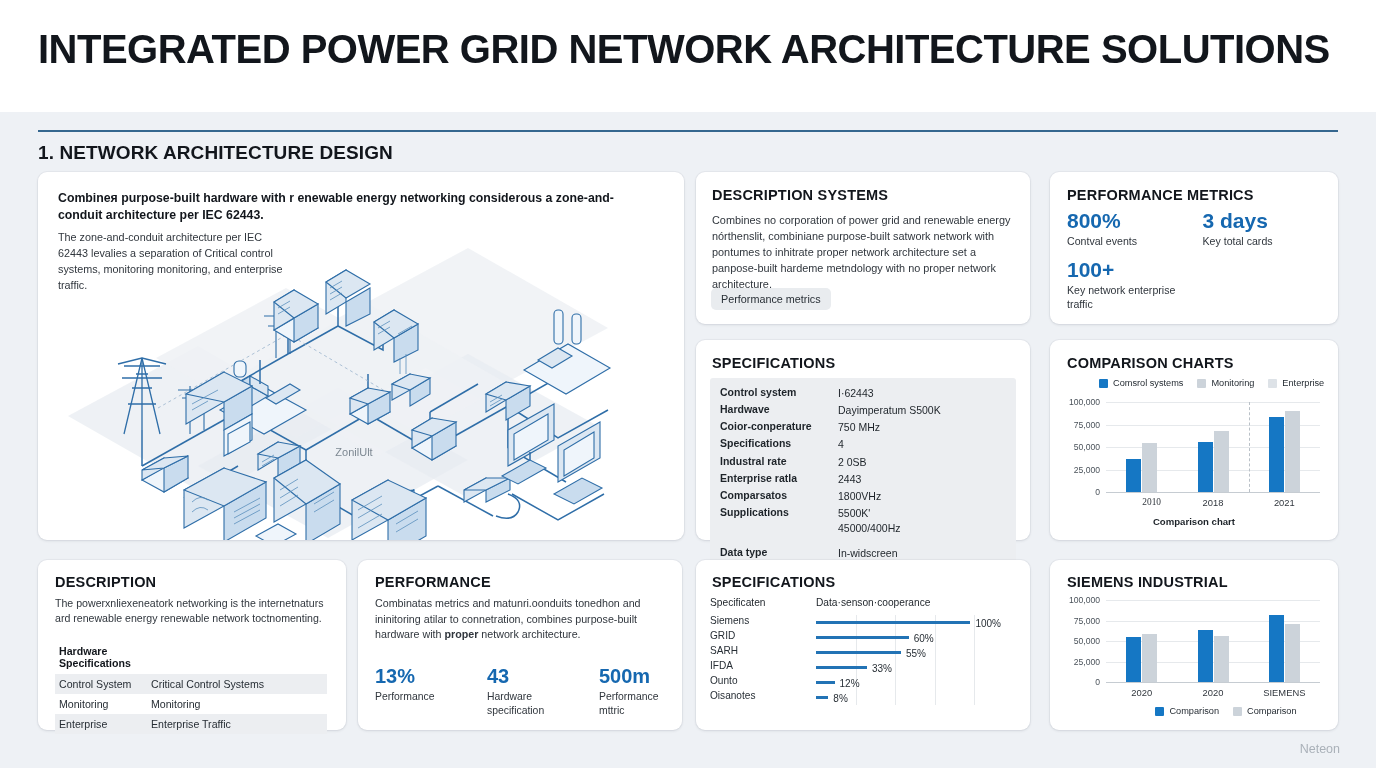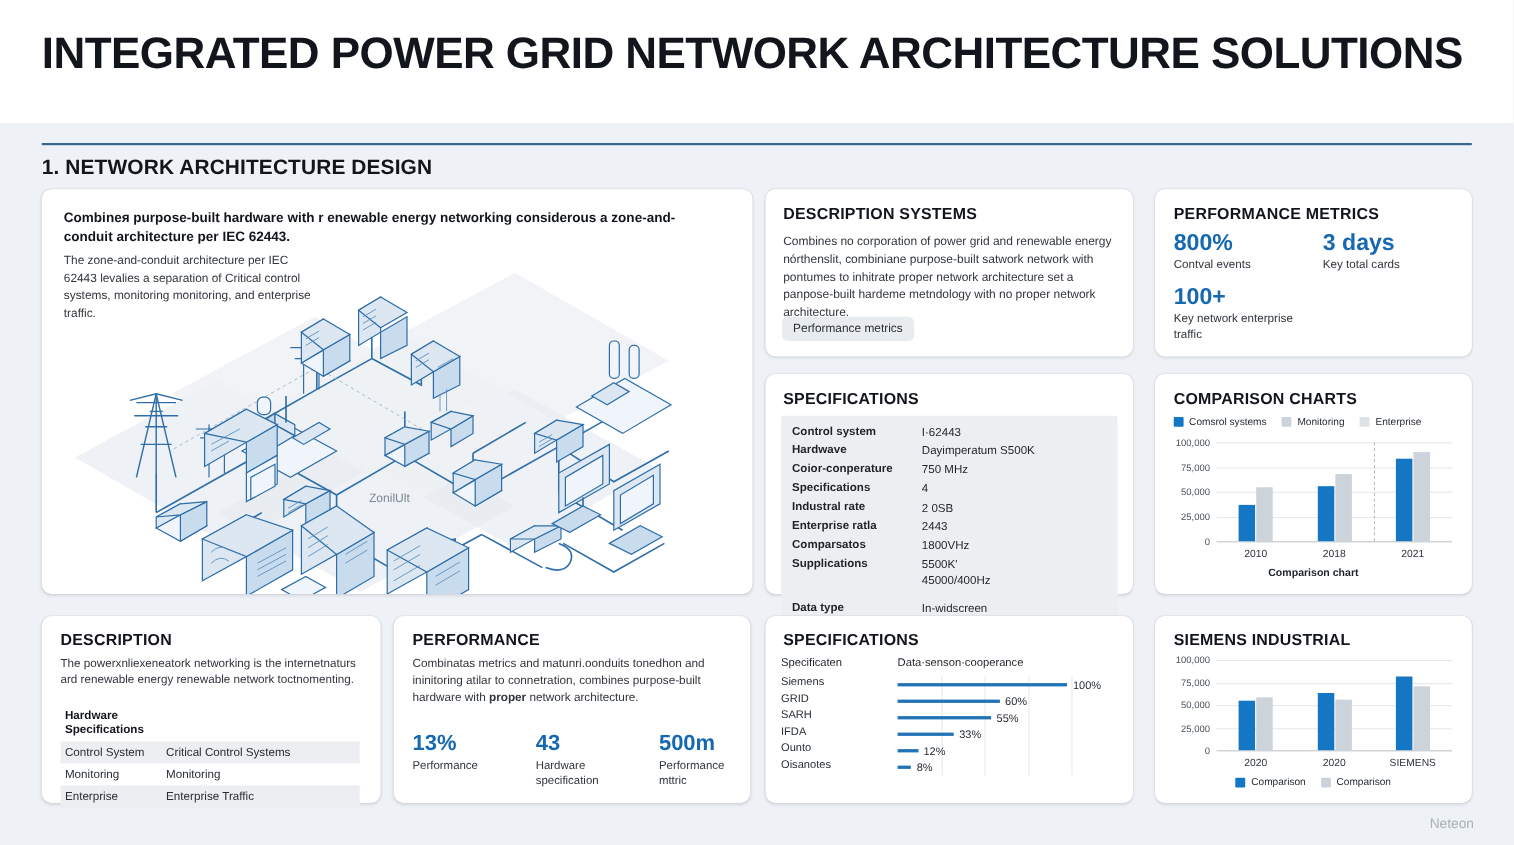--- a/index.html
+++ b/index.html
@@ -90,21 +90,21 @@
     padding: 6px 0 6px 0;
   }
   .spec-row { display: flex; padding: 1.5px 0; }
   .spec-k { width: 128px; padding-left: 10px; font-size: 10.5px; color: #1d2329; font-weight: 600; }
   .spec-v { flex: 1; font-size: 10.5px; color: #1d2329; line-height: 1.36; }
   .spec-gap { height: 8px; }
 
   
   #cmp-card { left: 1050px; top: 340px; width: 288px; height: 200px; }
   #cmp-card .card-title { left: 17px; top: 15px; }
-  .legend { position: absolute; display: flex; gap: 14px; align-items: center; }
+  .legend { position: absolute; display: flex; gap: 14px; align-items: center; margin-left: 32px; }
   .legend-item { display: flex; align-items: center; gap: 5px; }
   .legend-sw { width: 9px; height: 9px; border-radius: 1px; }
   .legend-tx { font-size: 9.2px; color: #262d34; white-space: nowrap; }
   .chartbox { position: absolute; }
   .axis-lbl { position: absolute; font-size: 8.6px; color: #4a525a; text-align: right; }
   .gridline { position: absolute; height: 1px; background: #e6e9ec; }
   .baseline { position: absolute; height: 1px; background: #c6ccd2; }
   .bar { position: absolute; bottom: 0; }
   .xtick { position: absolute; font-size: 9.4px; color: #30363d; text-align: center; }
   .chart-cap { position: absolute; font-size: 9.6px; color: #1d2329; font-weight: 600; text-align: center; width: 100%; }
@@ -491,21 +491,21 @@
         <div class="gridline" style="left: 42px; top: 49px; width: 214px;"></div>
         <div class="axis-lbl" style="left: 0px; width: 36px; top: 44px;">50,000</div>
         <div class="gridline" style="left: 42px; top: 26.5px; width: 214px;"></div>
         <div class="axis-lbl" style="left: 0px; width: 36px; top: 21.5px;">75,000</div>
         <div class="gridline" style="left: 42px; top: 4px; width: 214px;"></div>
         <div class="axis-lbl" style="left: 0px; width: 36px; top: -1px;">100,000</div>
         <div class="baseline" style="left: 42px; top: 94px; width: 214px;"></div>
         <div class="vdash" style="left: 184.667px; top: 4px; height: 90px;"></div>
         <div class="bar" style="left: 62.1667px; width: 15px; height: 32.85px; top: 61.15px; background: rgb(21, 119, 196);"></div>
         <div class="bar" style="left: 78.1667px; width: 15px; height: 49.05px; top: 44.95px; background: rgb(204, 211, 218);"></div>
-        <div class="xtick" style="left: 42px; width: 71.3333px; top: 99px;">2010</div>
+        <div class="xtick" style="left: 52px; width: 71.3333px; top: 99px; font-family: Liberation Serif, serif;">2010</div>
         <div class="bar" style="left: 133.5px; width: 15px; height: 50.4px; top: 43.6px; background: rgb(21, 119, 196);"></div>
         <div class="bar" style="left: 149.5px; width: 15px; height: 60.75px; top: 33.25px; background: rgb(204, 211, 218);"></div>
         <div class="xtick" style="left: 113.333px; width: 71.3333px; top: 99px;">2018</div>
         <div class="bar" style="left: 204.833px; width: 15px; height: 75.15px; top: 18.85px; background: rgb(21, 119, 196);"></div>
         <div class="bar" style="left: 220.833px; width: 15px; height: 81px; top: 13px; background: rgb(204, 211, 218);"></div>
         <div class="xtick" style="left: 184.667px; width: 71.3333px; top: 99px;">2021</div>
       </div>
     <div class="chart-cap" id="cmp-caption" style="left:0; top:176px;">Comparison chart</div>
   </div>
 

